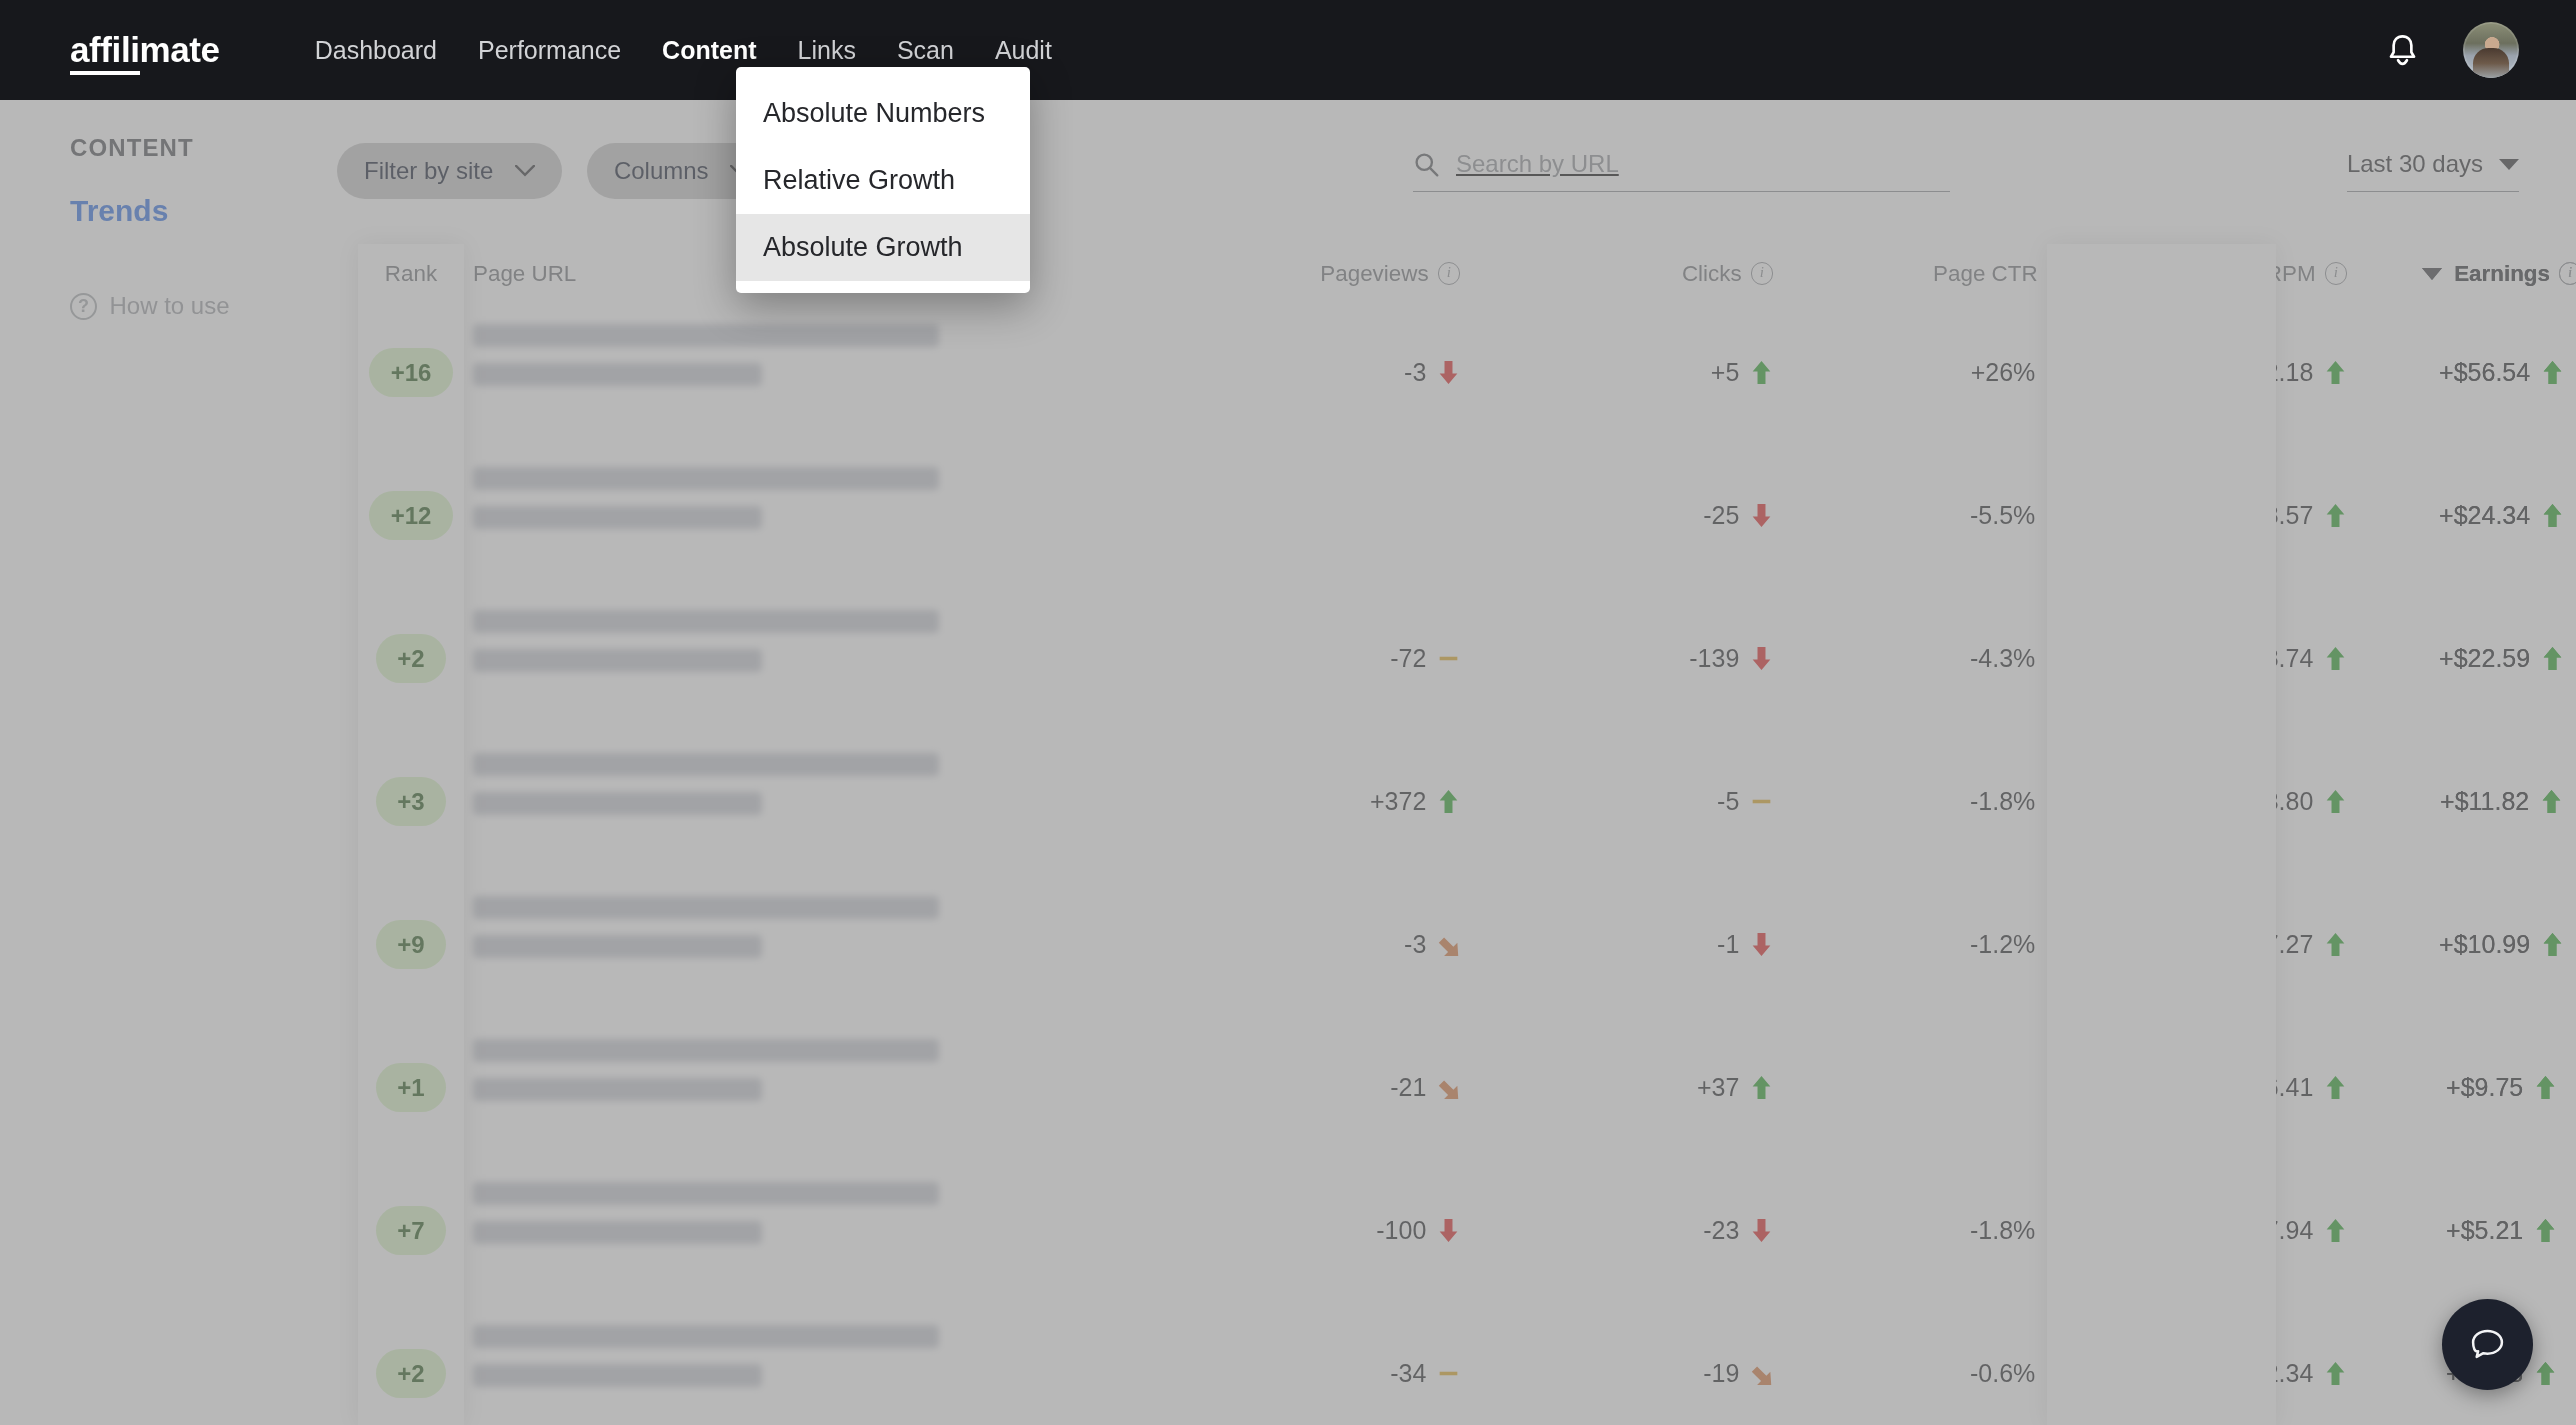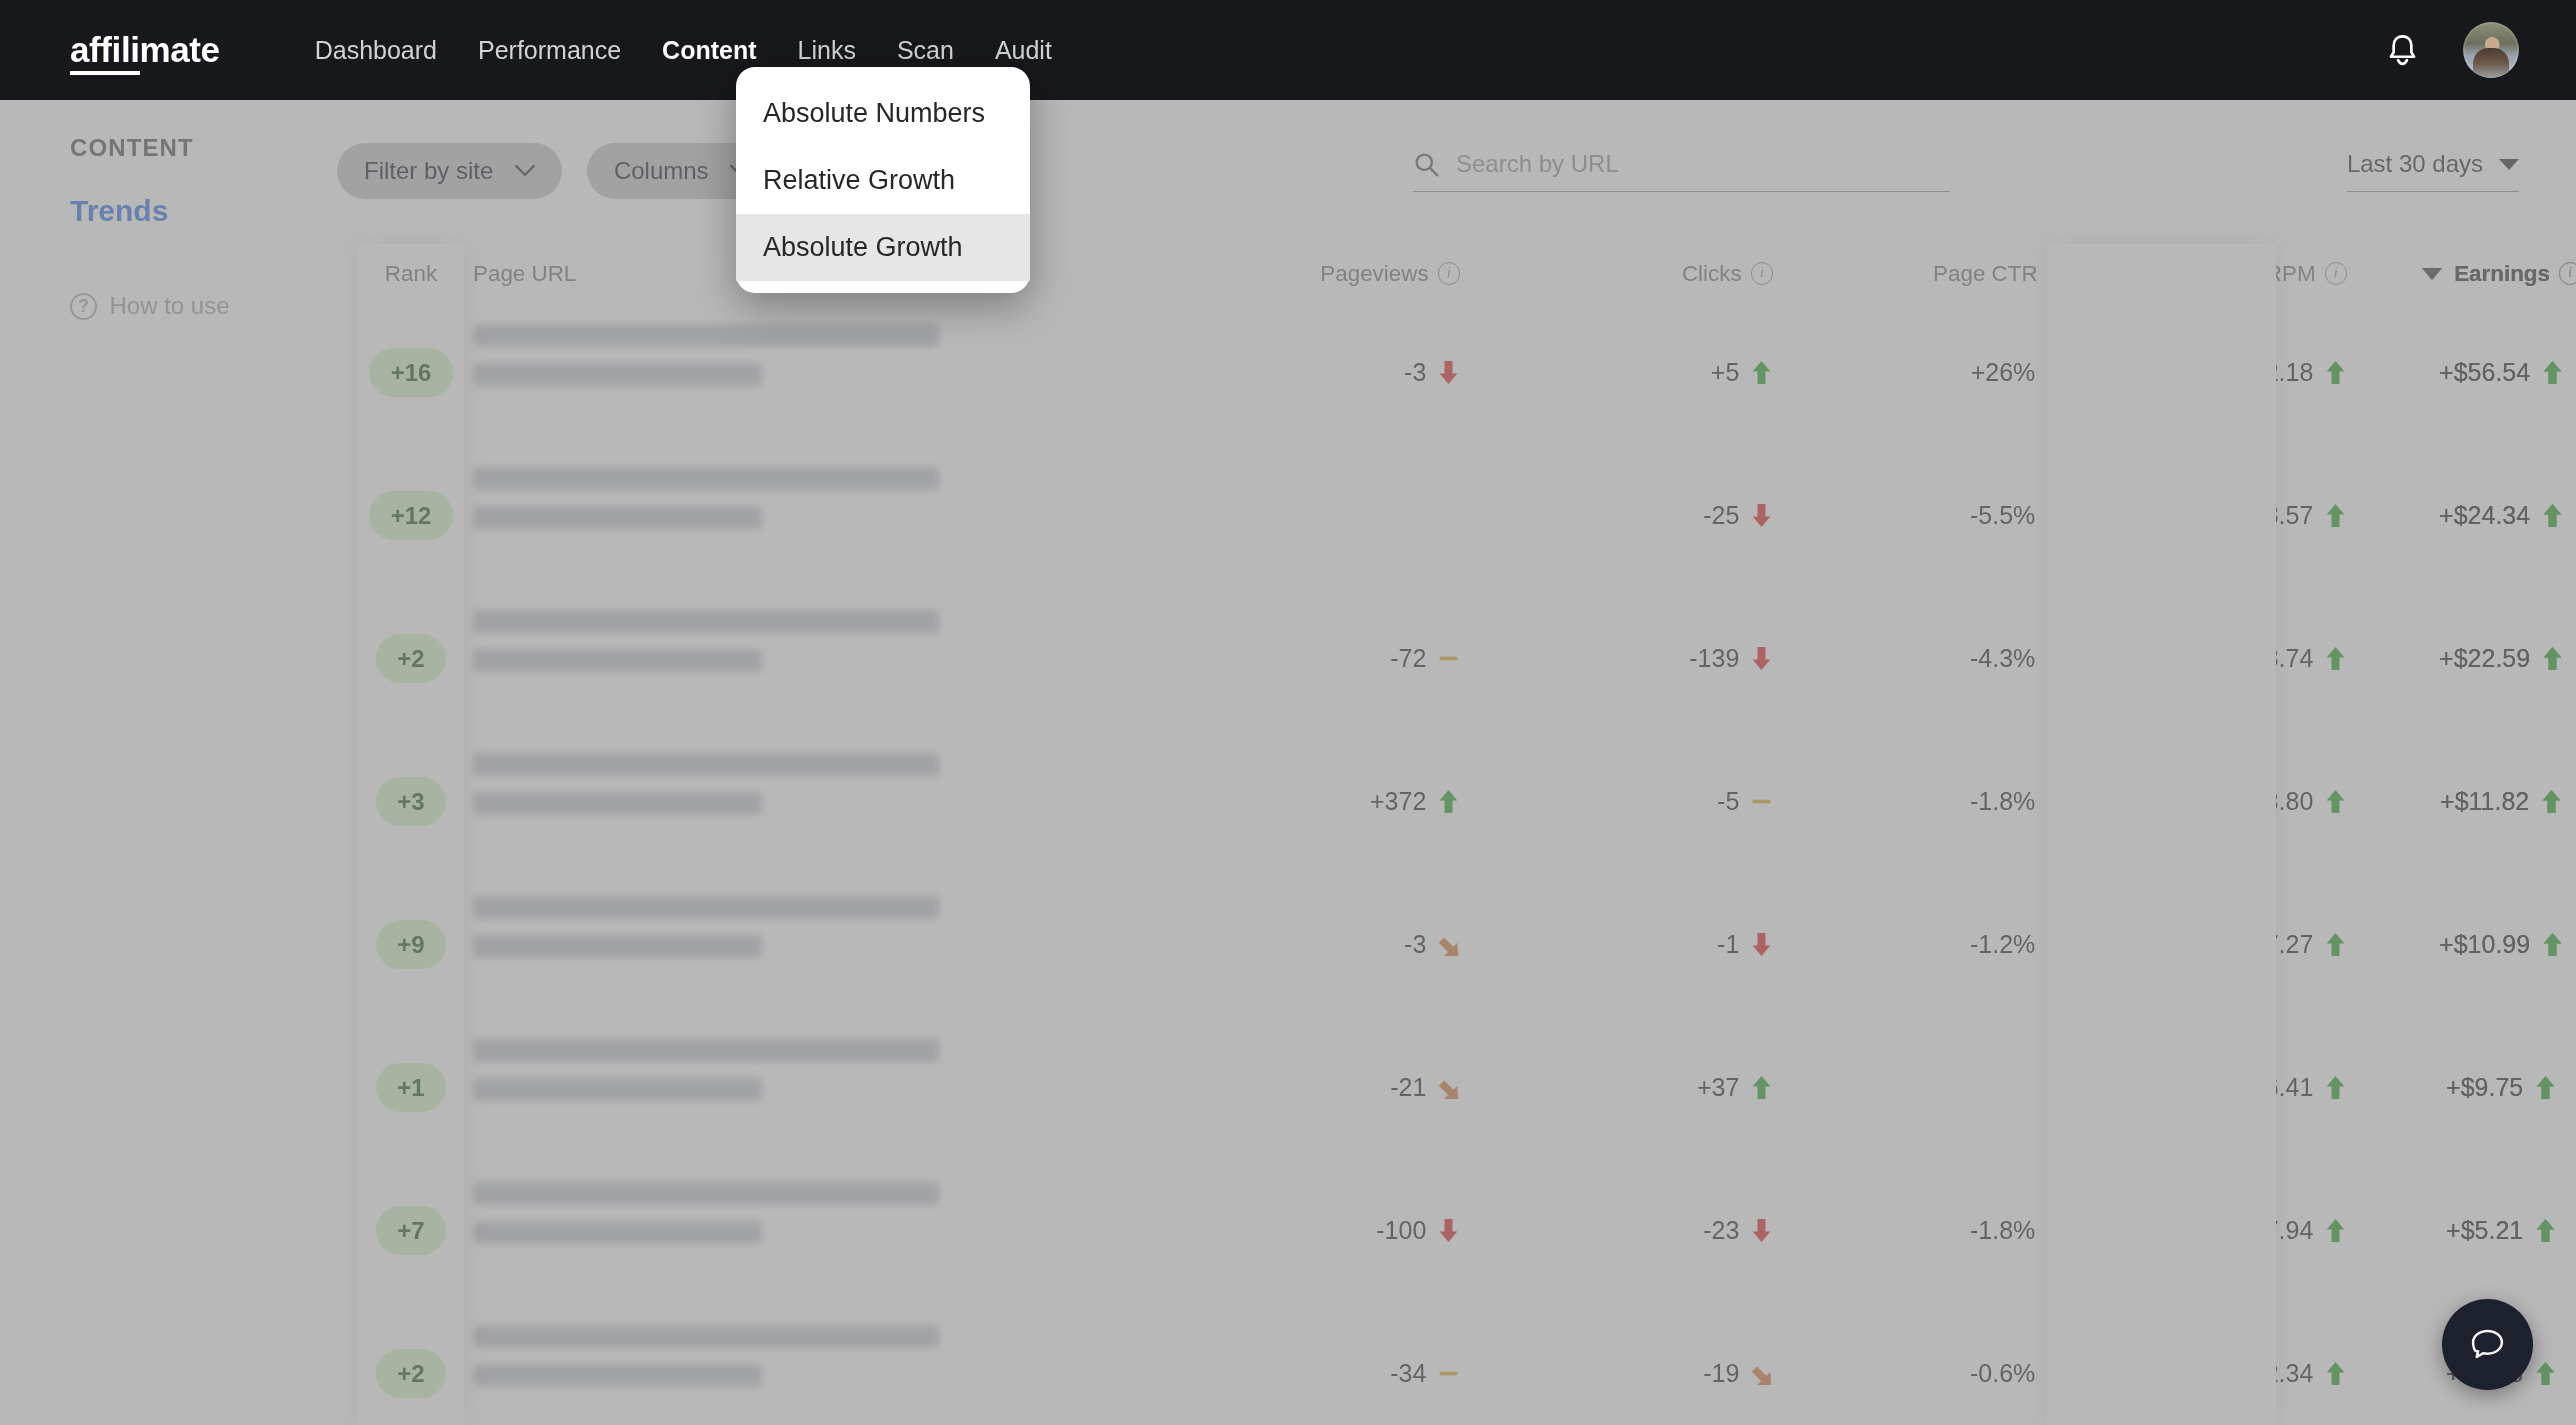--- a/index.html
+++ b/index.html
@@ -84,21 +84,21 @@
   .pill {
     height: 56px; padding: 0 27px; border-radius: 30px;
     background: #c6c6c6; display: flex; align-items: center; gap: 21.5px;
     font-size: 24px; color: #0f172a; cursor: pointer; white-space: nowrap;
   }
   .chev { width: 20px; height: 11.6px; }
 
   .searchwrap {
     position: absolute; left: 1413px; top: 150px; width: 537px; z-index: 30;
     display: flex; align-items: center; gap: 16px;
-    border-bottom: 1.8px solid #8d8f93; padding-bottom: 12.5px;
+    border-bottom: 1.8px solid #8d8f93; padding-bottom: 12.5px; text-decoration: underline;
   }
   .search-ph { font-size: 24px; color: #8e9196; }
   .daterange {
     position: absolute; right: 57px; top: 150px; z-index: 30;
     display: flex; align-items: center; gap: 16px;
     border-bottom: 1.8px solid #8d8f93; padding-bottom: 12.5px;
     font-size: 24px; color: #2a2b2f; cursor: pointer; white-space: nowrap;
   }
   .caret-d { width: 0; height: 0; border-left: 10px solid transparent;
              border-right: 10px solid transparent; border-top: 11.6px solid #2a2b2f; }
@@ -154,21 +154,21 @@
   .c-ck   { left: 1155px; width: 260px; }
   .c-ctr  { left: 1451px; width: 260px; }
   .c-rpm  { left: 1729px; width: 260px; }
   .c-earn { left: 2047px; width: 193px; justify-content: center; }
 
   .arrow { width: 23px; height: 27px; flex: none; }
 
   
   .menu {
     position: absolute; left: 736px; top: 67px; width: 294px;
-    background: #ffffff; border-radius: 19px;
+    background: #ffffff; border-radius: 5px;
     box-shadow: 0 12.5px 41px rgba(0,0,0,0.32); z-index: 80;
     padding: 12.5px 0;
   }
   .menu-item {
     padding: 18px 27px; font-size: 27px; color: #26272b; cursor: pointer;
     white-space: nowrap;
   }
   .menu-item.sel { background: #e6e6e6; }
 
   

